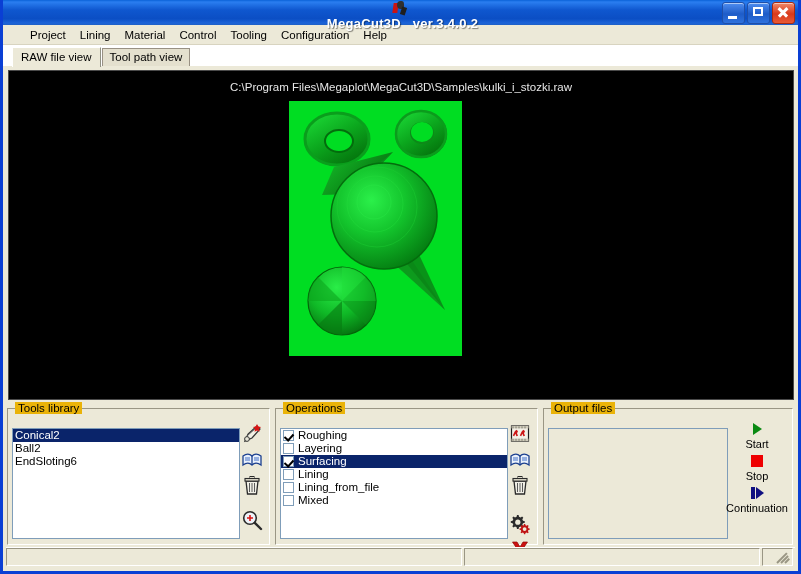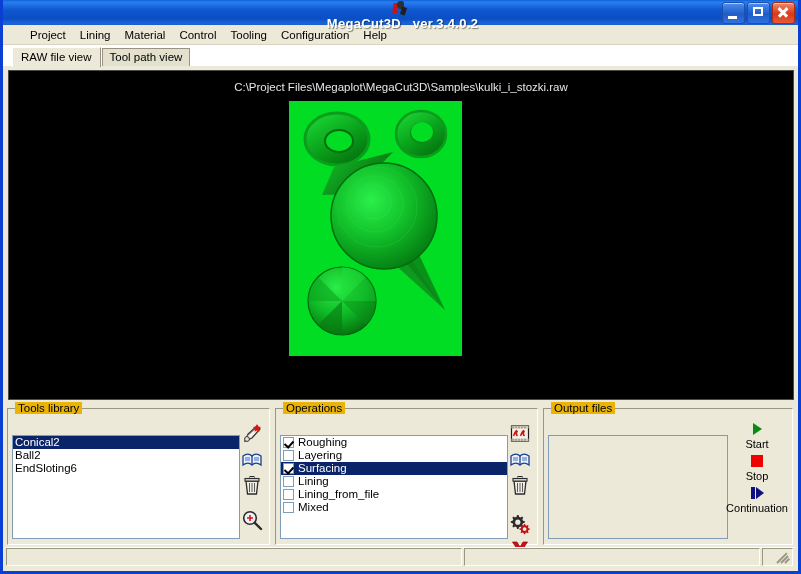--- a/index.html
+++ b/index.html
@@ -197,21 +197,21 @@
     position: absolute;
     left: 7px; top: -7px;
     background: #eab308;
     padding: 0 3px;
     font-size: 11.5px;
     color: #000;
     white-space: nowrap;
   }
   .listbox {
     position: absolute;
-    left: 4px; top: 26px;
+    left: 4px; top: 19px;
     bottom: 5px;
     background: #ffffff;
     border: 1px solid #7f9db9;
     box-sizing: border-box;
     overflow: hidden;
     font-size: 11.5px;
   }
   .lb-row {
     height: 13px;
     line-height: 13px;
@@ -368,21 +368,21 @@
     <div class="menu-item">Configuration</div>
     <div class="menu-item">Help</div>
   </div>
 
   <div id="tabstrip">
     <div class="tab active">RAW file view</div>
     <div class="tab">Tool path view</div>
   </div>
 
   <div id="viewer">
-    <div id="viewer-path">C:\Project Files\Megaplot\MegaCut3D\Samples\kulki_i_stozki.raw</div>
+    <div id="viewer-path">C:\Program Files\Megaplot\MegaCut3D\Samples\kulki_i_stozki.raw</div>
     <div id="render-canvas">
       <svg width="173" height="255" viewBox="0 0 173 255">
         <defs>
           <radialGradient id="gSphereBig" cx="38%" cy="35%" r="72%">
             <stop offset="0%" stop-color="#2bf04a"></stop>
             <stop offset="45%" stop-color="#13c42c"></stop>
             <stop offset="100%" stop-color="#03780f"></stop>
           </radialGradient>
           <radialGradient id="gSphereSm" cx="42%" cy="30%" r="75%">
             <stop offset="0%" stop-color="#2aee48"></stop>

